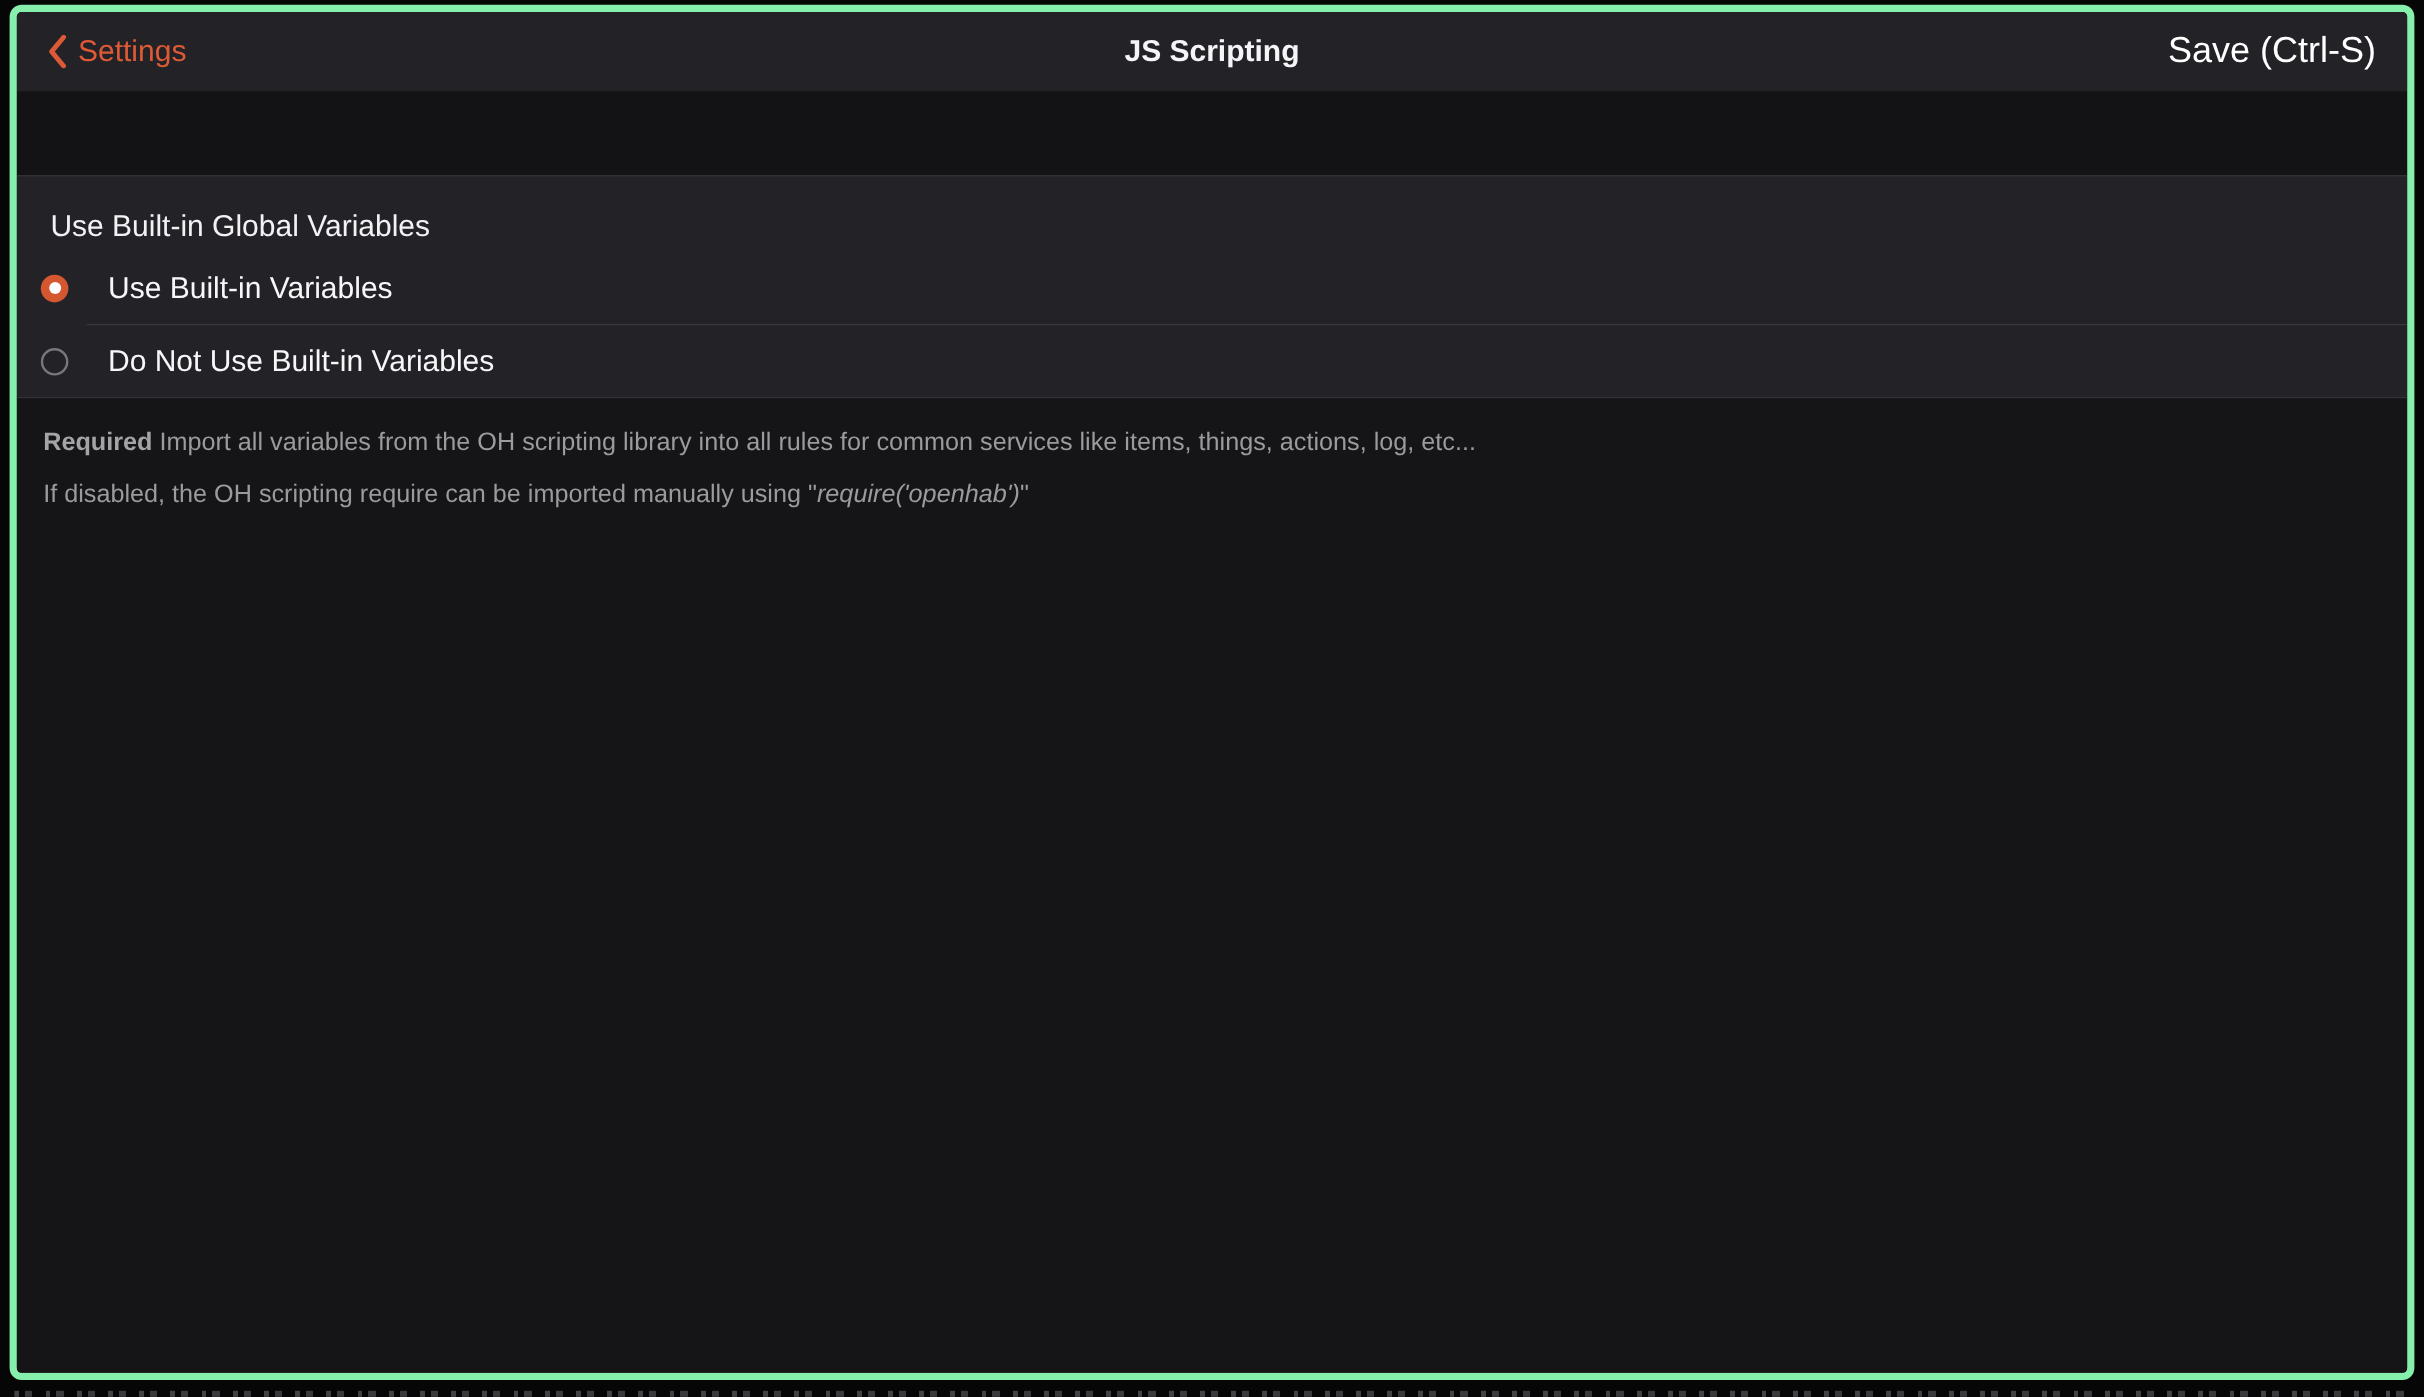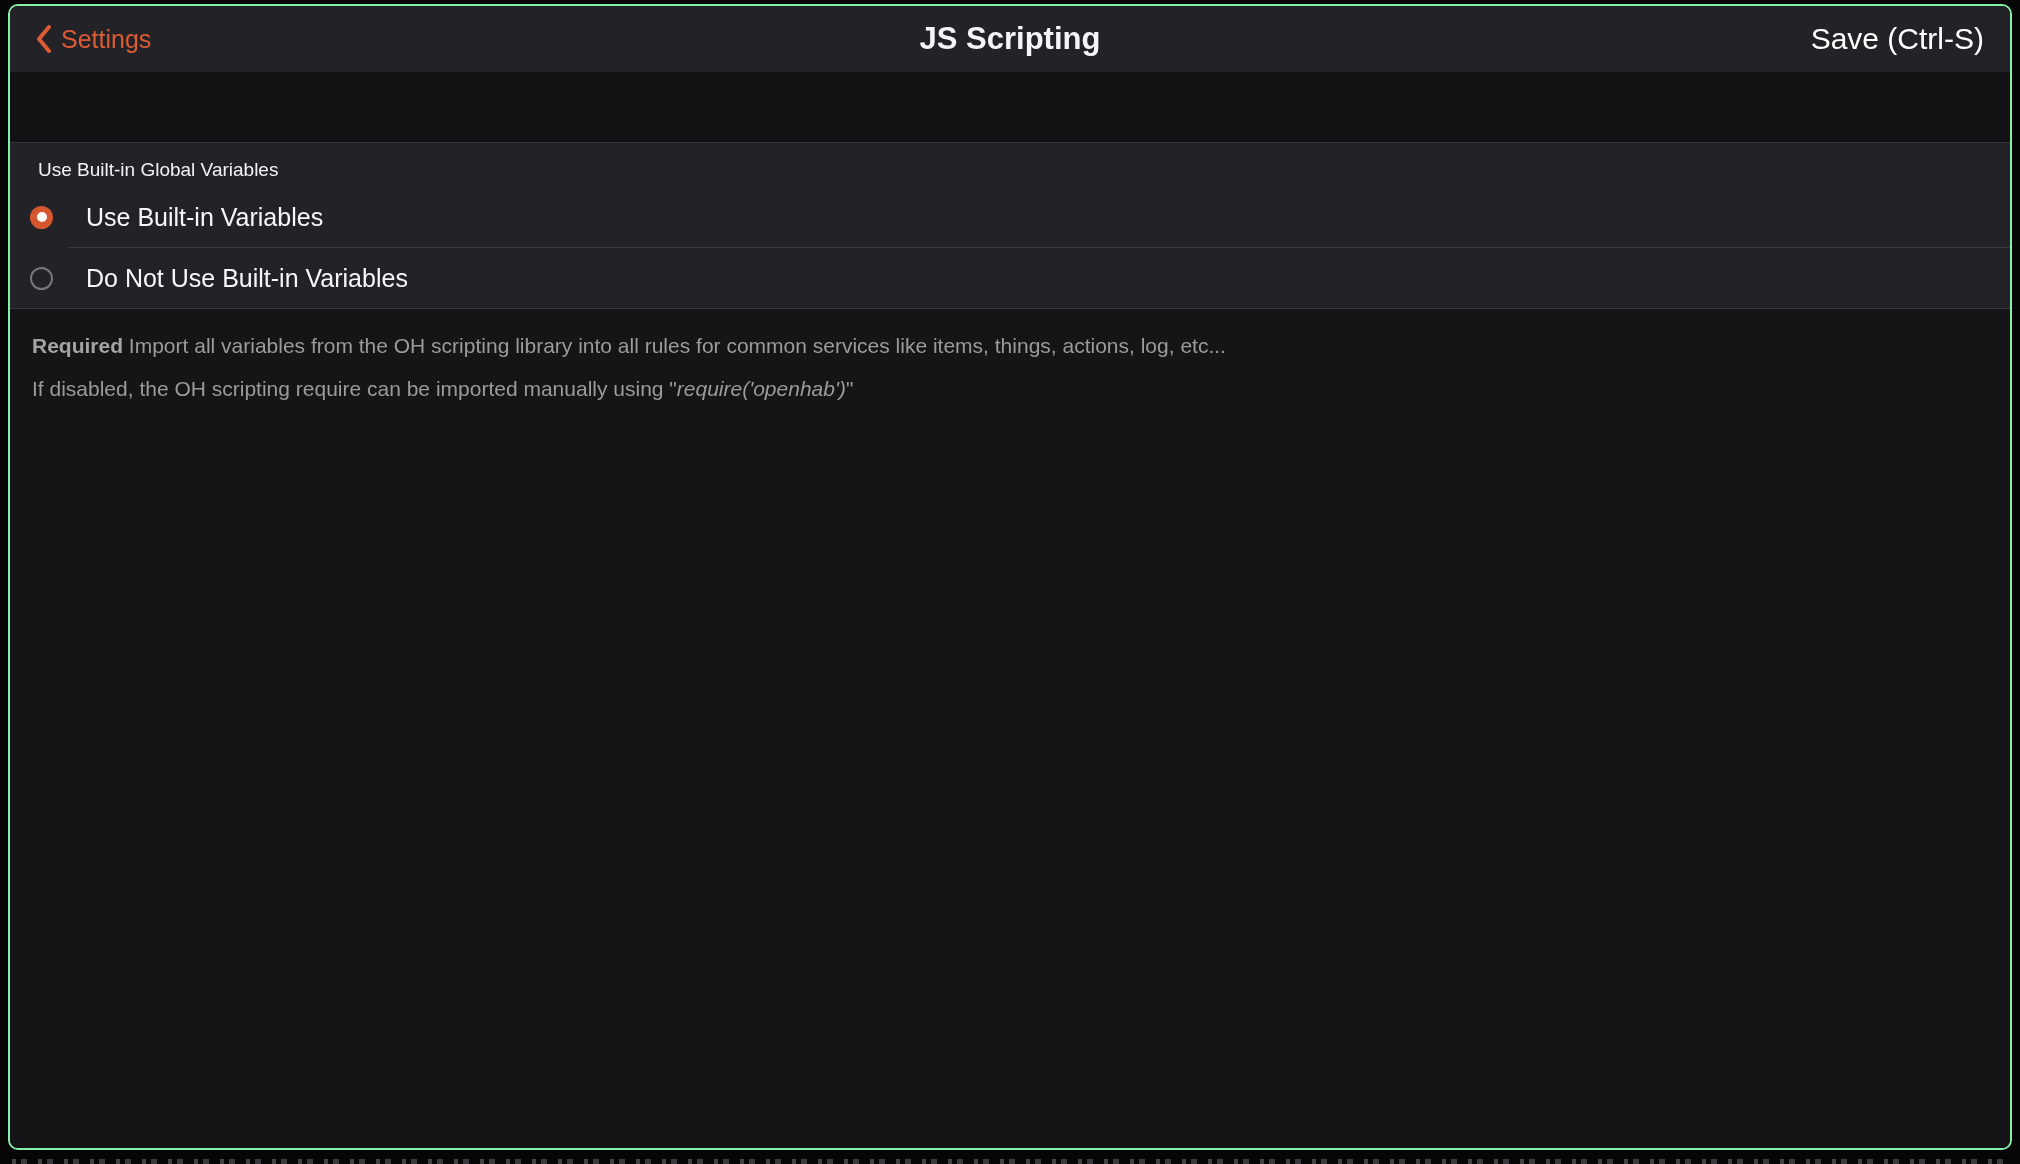--- a/index.html
+++ b/index.html
@@ -4,21 +4,21 @@
 <style>
   * { margin: 0; padding: 0; box-sizing: border-box; }
   html, body { width: 2020px; height: 1164px; background: #060607; overflow: hidden; }
   body { font-family: "Liberation Sans", "DejaVu Sans", sans-serif; }
 
   .modal {
     position: absolute;
     left: 8px; top: 4px;
     width: 2004px; height: 1146px;
     background: #151518;
-    border: 2px solid #86efac;
+    border: 6px solid #86efac;
     border-radius: 10px;
     overflow: hidden;
     display: flex;
     flex-direction: column;
   }
 
   
   .navbar {
     position: relative;
     height: 66px;
@@ -34,21 +34,21 @@
     gap: 9px;
     font-size: 25px;
     color: #dd5a36;
     cursor: pointer;
   }
   .chevron-left { width: 16px; height: 28px; flex: 0 0 16px; }
   .nav-title {
     position: absolute;
     left: 0; right: 0;
     text-align: center;
-    font-size: 31px;
+    font-size: 25px;
     font-weight: 700;
     color: #f5f5f7;
     pointer-events: none;
   }
   .save-link {
     margin-left: auto;
     font-size: 30px;
     color: #ffffff;
     cursor: pointer;
     position: relative;
@@ -62,22 +62,22 @@
     background: #131316;
   }
 
   
   .list-block {
     background: #232327;
     border-top: 1px solid #353538;
     border-bottom: 1px solid #39393c;
   }
   .block-title {
-    padding: 16px 30px 6px 28px;
-    font-size: 19px;
+    padding: 28px 30px 6px 28px;
+    font-size: 25px;
     color: #f2f2f4;
   }
   .radio-row {
     display: flex;
     align-items: center;
     height: 60px;
     padding-left: 20px;
     cursor: pointer;
   }
   .radio-circle {

